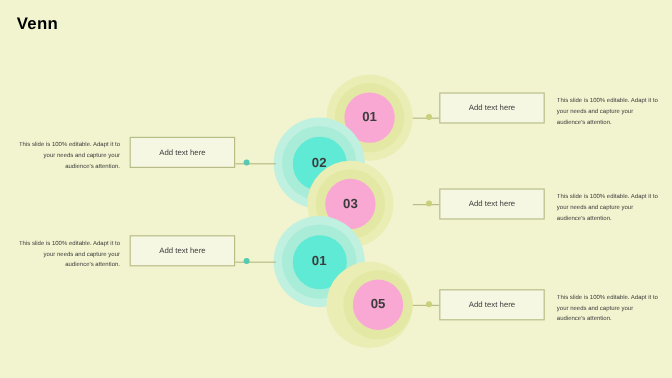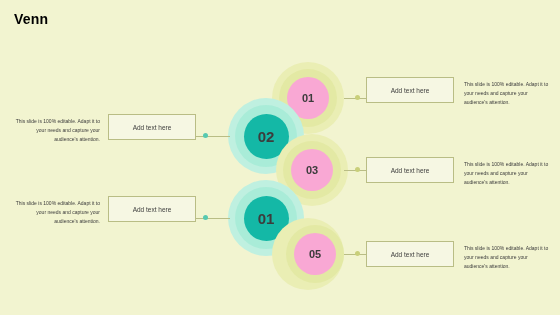--- a/index.html
+++ b/index.html
@@ -77,22 +77,22 @@
     background: #bff0e0;
   }
   .ring.t .mid {
     width: 62px;
     height: 62px;
     background: #a9ecd8;
   }
   .ring.t .inner {
     width: 45px;
     height: 45px;
-    background: #14b8a6;
-    font-size: 15px;
+    background: #5eead4;
+    font-size: 11px;
   }
 
   
   .txtbox {
     position: absolute;
     border: 1px solid #b9bd85;
     background: #f6f7e3;
     display: flex;
     align-items: center;
     justify-content: center;
@@ -151,21 +151,21 @@
       <div class="inner">02</div>
     </div>
   </div>
   <div class="line" style="left:196px; top:136px; width:34px;"></div>
   <div class="dot teal" style="left:203px; top:133px;"></div>
   <div class="txtbox" style="left:108px; top:114px; width:88px; height:26px;">
     <span>Add text here</span>
   </div>
   <div class="para right" style="left:12px; top:117px;">This slide is 100% editable. Adapt it to your needs and capture your audience's attention.</div>
 
-  <div class="ring y" style="left:276px; top:134px;">
+  <div class="ring y" style="left:256px; top:134px;">
     <div class="mid">
       <div class="inner">03</div>
     </div>
   </div>
   <div class="line" style="left:344px; top:170px; width:24px;"></div>
   <div class="dot olive" style="left:355px; top:167px;"></div>
   <div class="txtbox" style="left:366px; top:157px; width:88px; height:26px;">
     <span>Add text here</span>
   </div>
   <div class="para left" style="left:464px; top:160px;">This slide is 100% editable. Adapt it to your needs and capture your audience's attention.</div>

